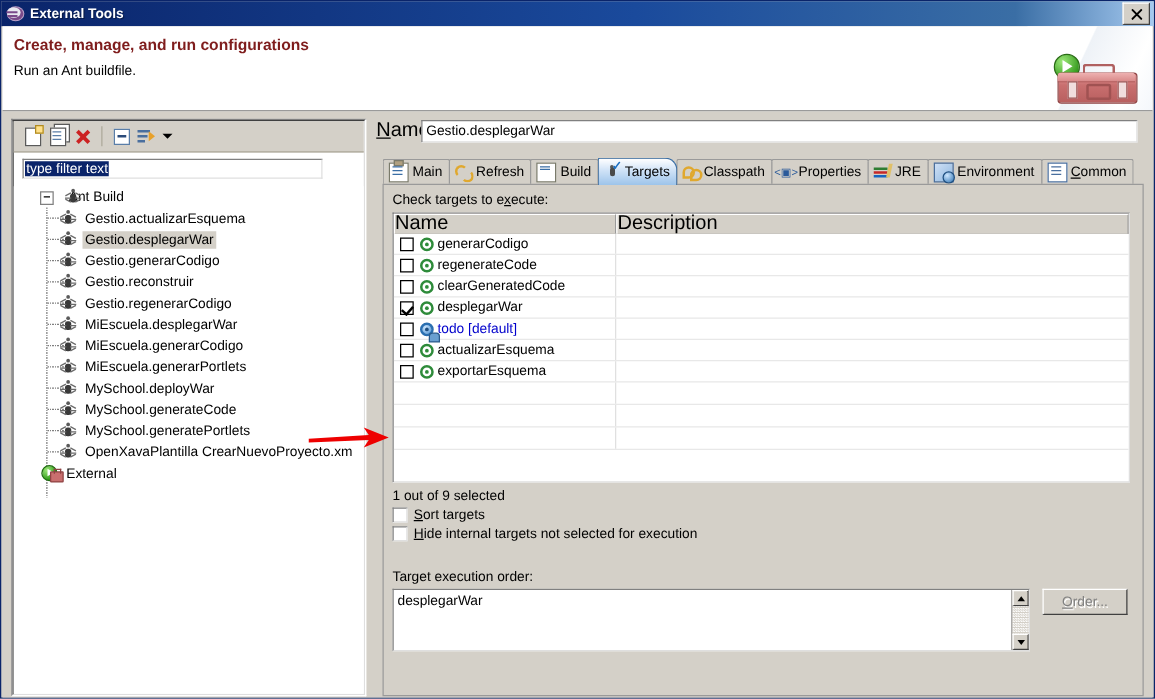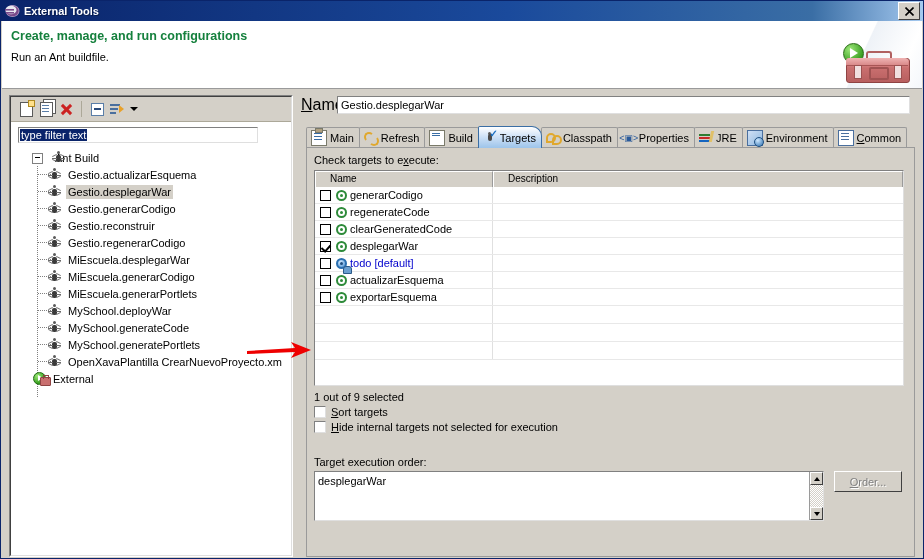--- a/index.html
+++ b/index.html
@@ -45,21 +45,21 @@
   
   .banner{
     position:absolute;left:1px;top:20px;width:920px;height:68px;
     background:#ffffff;
     box-sizing:border-box;
     border-bottom:1px solid #9a9a9a;
     overflow:hidden;
   }
   .banner-title{
     position:absolute;left:9px;top:8px;
-    font-size:12.5px;font-weight:bold;color:#15803d;
+    font-size:12.5px;font-weight:bold;color:#7f1d1d;
   }
   .banner-sub{
     position:absolute;left:9px;top:30px;
     font-size:11px;color:#000;
   }
   .banner-art{
     position:absolute;right:0;top:0;width:100px;height:67px;
     background:linear-gradient(115deg,#ffffff 0%,#ffffff 42%,#eef2f7 43%,#ffffff 78%,#f4f7fb 100%);
   }
   .toolbox{
@@ -308,21 +308,21 @@
     position:relative;width:590px;height:216px;
     background:#fff;
     border:1px solid;border-color:#808080 #dfdfdf #dfdfdf #808080;
     box-sizing:border-box;overflow:hidden;
   }
   .tbl-head{
     display:flex;height:16px;background:#d4d0c8;
     border-bottom:1px solid #9a9a9a;box-sizing:border-box;
   }
   .th{
-    font-size:10px;line-height:14px;padding-left:14px;
+    font-size:16px;line-height:14px;padding-left:0;
     border-right:1px solid #9a9a9a;
     border-top:1px solid #fff;border-left:1px solid #fff;
     box-sizing:border-box;height:16px;
     background:#d4d0c8;
   }
   .th.c1{width:178px;}
   .th.c2{flex:1;}
   .trow{display:flex;height:17px;box-sizing:border-box;border-bottom:1px solid #e8e8e8;}
   .tcell1{width:178px;display:flex;align-items:center;border-right:1px solid #e0e0e0;box-sizing:border-box;}
   .tcell2{flex:1;}

